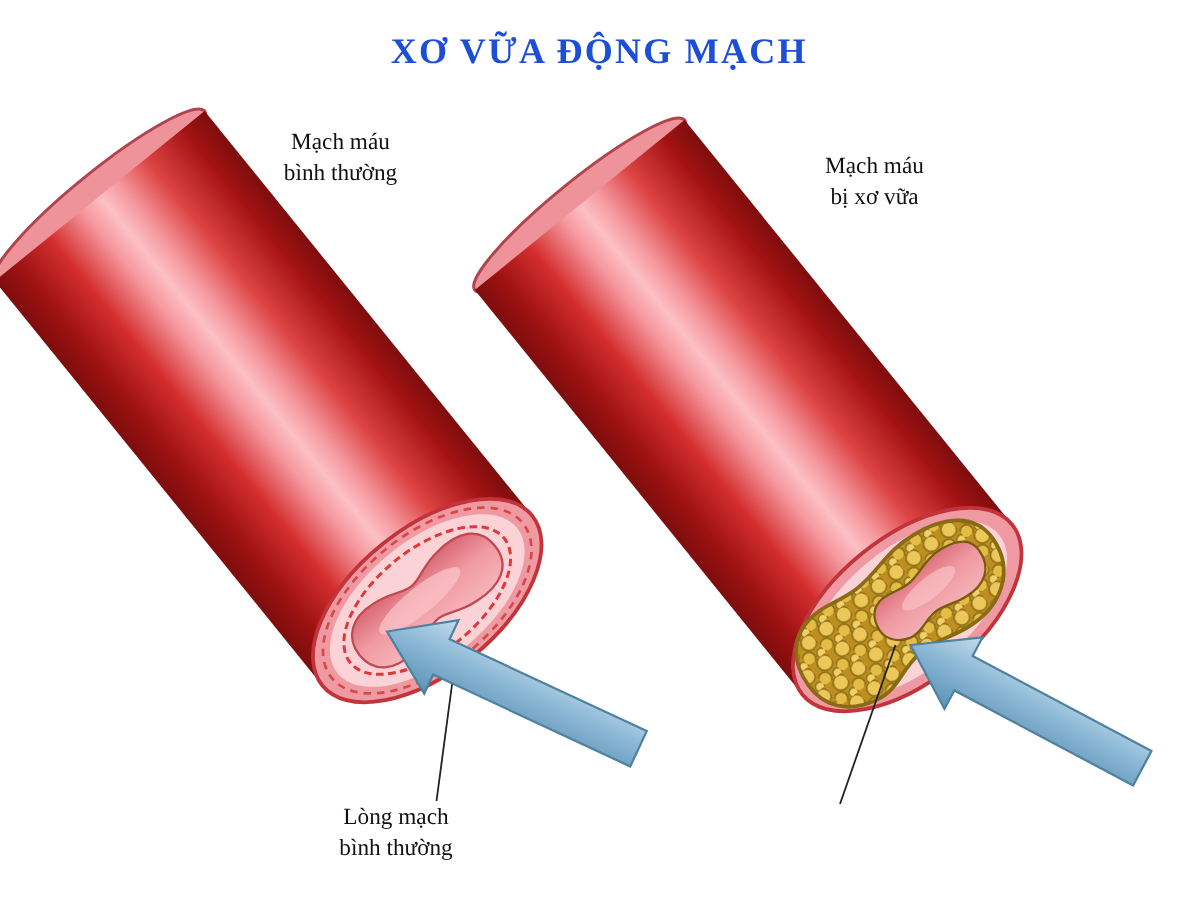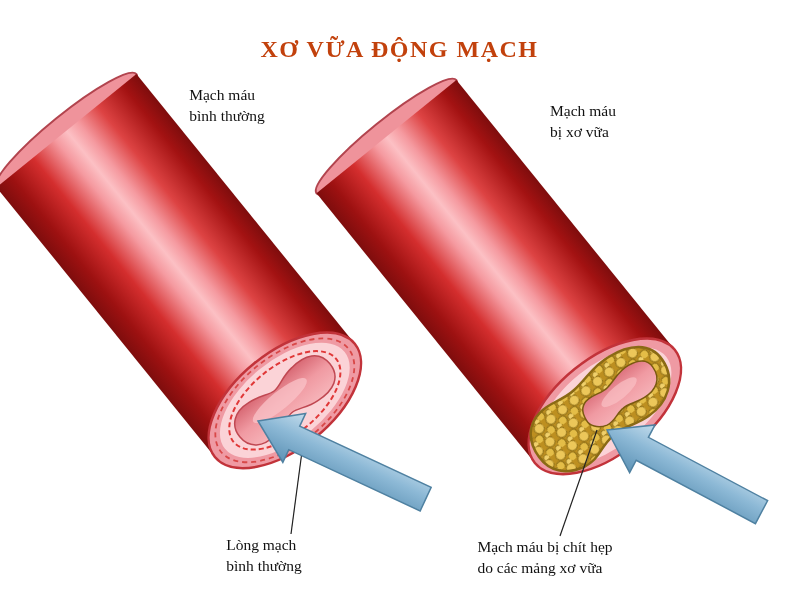--- a/index.html
+++ b/index.html
@@ -1,25 +1,25 @@
 <!DOCTYPE html>
 <html><head>
 <meta charset="utf-8">
 <style>
   html,body{margin:0;padding:0;background:#fff;}
   .stage{
     position:relative;width:799px;height:599px;background:#ffffff;
     overflow:hidden;font-family:"Liberation Serif", serif;
   }
   .title{
-    position:absolute;top:36px;left:0;width:100%;text-align:center;
-    font-size:24px;font-weight:bold;letter-spacing:1.5px;color:#c2410c;
+    position:absolute;top:22px;left:0;width:100%;text-align:center;
+    font-size:24px;font-weight:bold;letter-spacing:1.5px;color:#1d4ed8;
   }
   .lbl{
-    position:absolute;font-size:15.5px;line-height:21px;
+    position:absolute;text-align:center;font-size:15.5px;line-height:21px;
     color:#111;transform:translateX(-50%);white-space:nowrap;
   }
   .lbl .line{display:block;}
   .lbl-tl{left:227px;top:84px;}
   .lbl-tr{left:583px;top:100px;}
   .lbl-bl{left:252px;top:534px;margin-left:12px;}
   .lbl-br{left:545px;top:536px;}
   svg.artery{position:absolute;overflow:visible;}
   #left-artery{left:10px;top:78px;}
   #right-artery{left:330px;top:84px;}
@@ -69,24 +69,20 @@
     <span class="line">bình thường</span>
   </div>
   <div class="lbl lbl-tr">
     <span class="line">Mạch máu</span>
     <span class="line">bị xơ vữa</span>
   </div>
   <div class="lbl lbl-bl">
     <span class="line">Lòng mạch</span>
     <span class="line">bình thường</span>
   </div>
-  <div class="lbl lbl-br">
-    <span class="line">Mạch máu bị chít hẹp</span>
-    <span class="line">do các mảng xơ vữa</span>
-  </div>
 
   <svg id="left-artery" class="artery" width="380" height="460" viewBox="0 0 380 460">
     <g transform="translate(64,62) rotate(51)">
       <ellipse cx="-12" cy="0" rx="16" ry="90" fill="#ef939b" stroke="#b2444e" stroke-width="2"></ellipse>
       <rect x="-12" y="-90" width="347" height="180" fill="url(#tubeGrad)"></rect>
       <ellipse cx="335" cy="0" rx="48" ry="90" fill="#ef9aa3" stroke="#c2333a" stroke-width="2.5"></ellipse>
       <ellipse cx="335" cy="0" rx="44" ry="82" fill="none" stroke="#d84848" stroke-width="1.8" stroke-dasharray="5 4"></ellipse>
       <ellipse cx="335" cy="0" rx="40" ry="77" fill="#fbd3d7"></ellipse>
       <ellipse cx="335" cy="0" rx="34" ry="66" fill="none" stroke="#e03838" stroke-width="2" stroke-dasharray="5 3"></ellipse>
       <path d="M335,-58 C352,-58 358,-44 356,-26 C355,-12 349,-6 349,2 C349,10 355,16 356,30 C358,46 350,58 335,58 C320,58 312,46 314,30 C315,16 321,10 321,2 C321,-6 315,-12 314,-26 C312,-44 318,-58 335,-58 Z" fill="url(#lumenGrad)" stroke="#c04852" stroke-width="1.5"></path>

